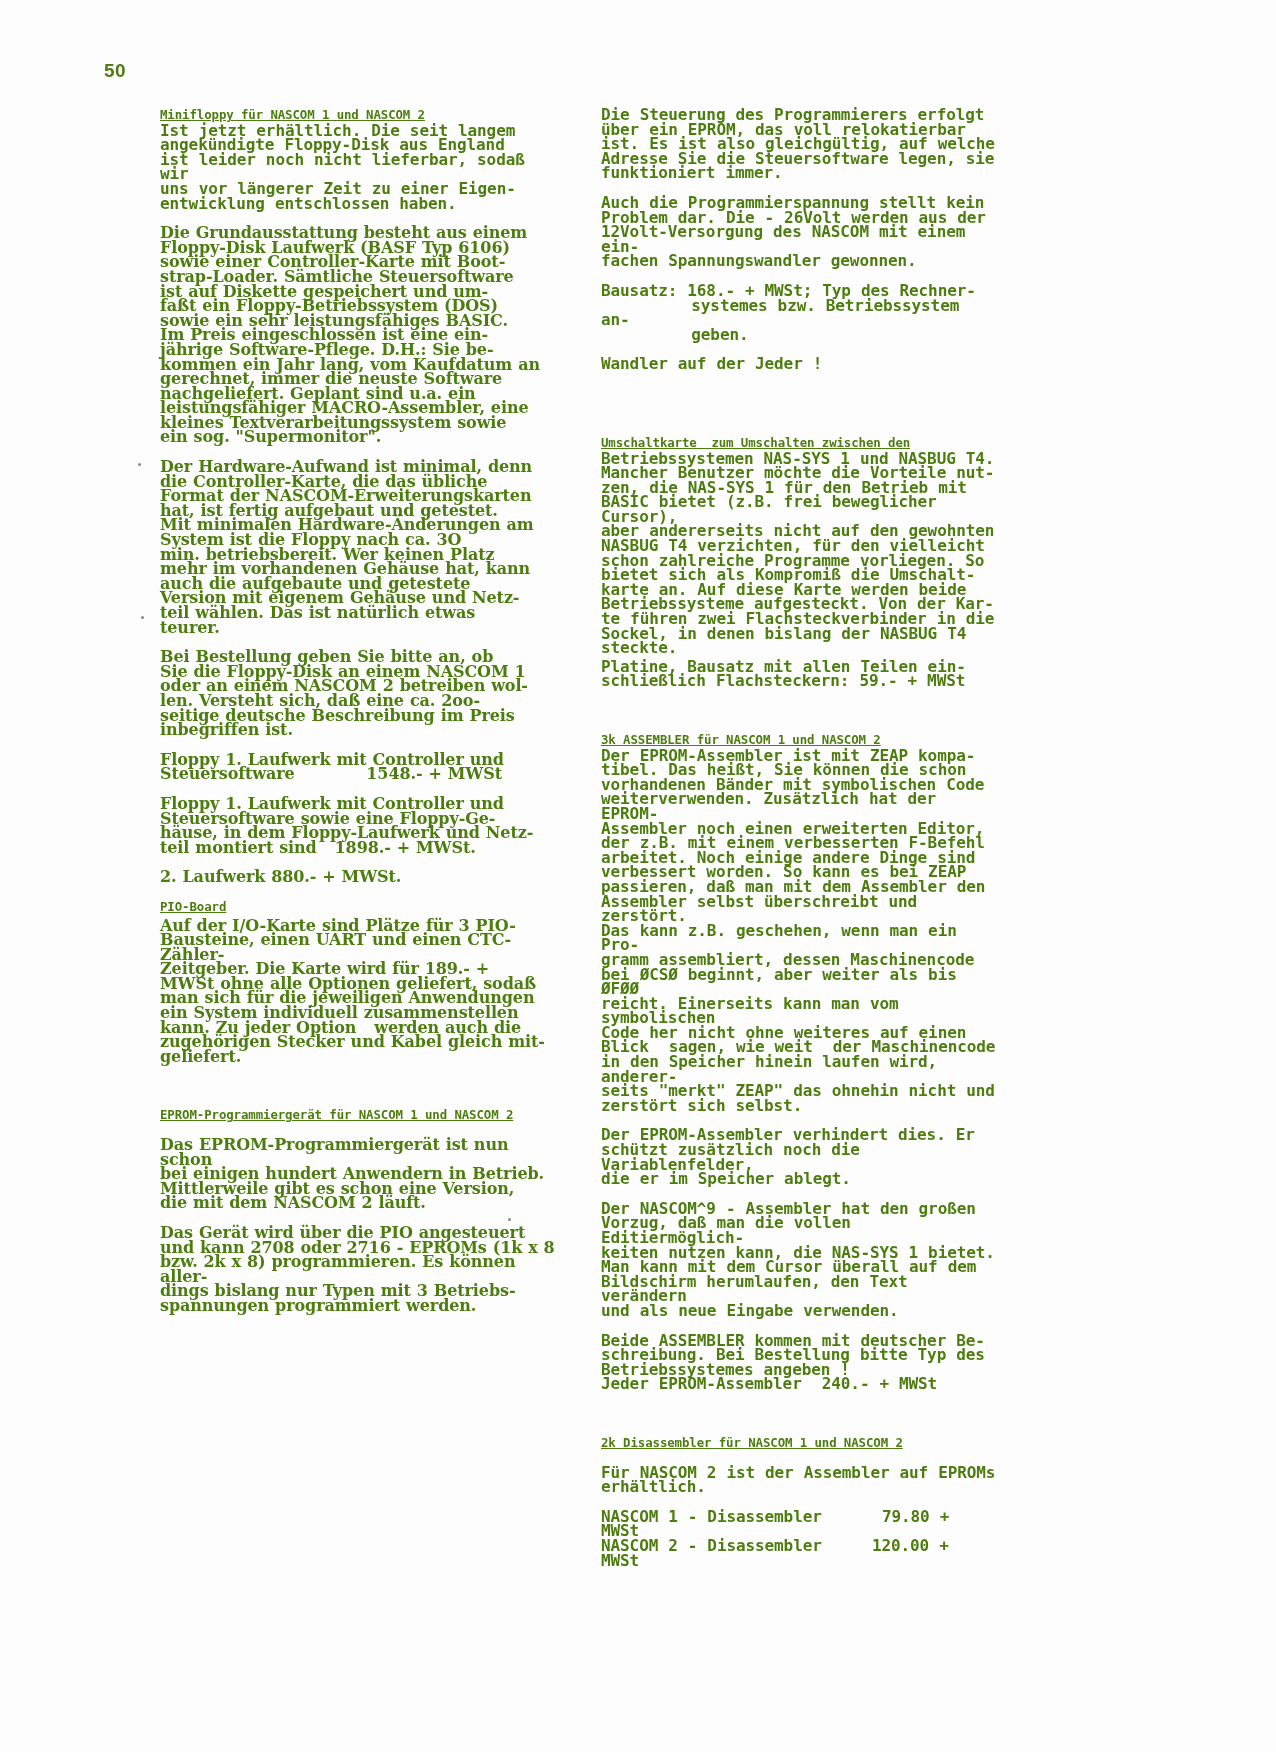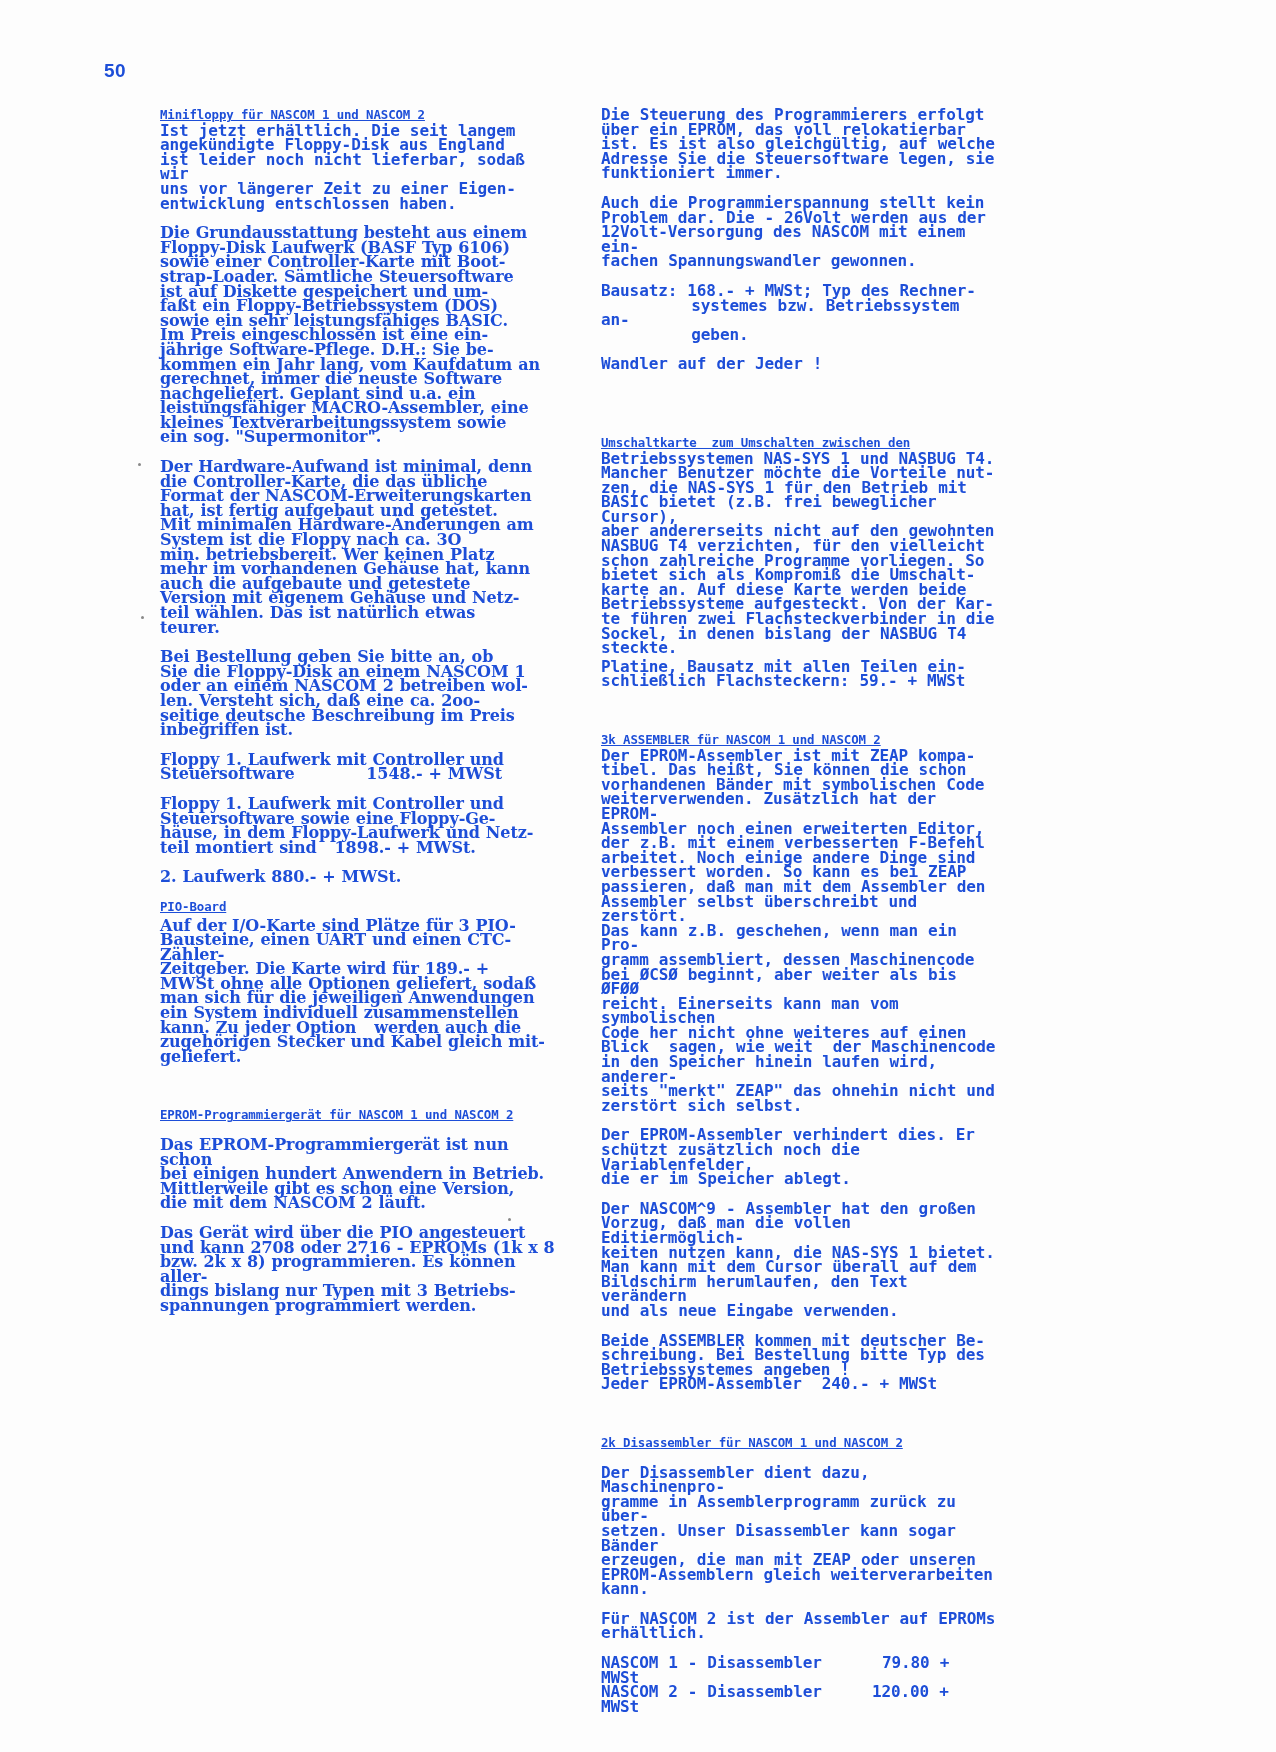--- a/index.html
+++ b/index.html
@@ -6,21 +6,21 @@
     margin: 0;
     padding: 0;
     background: #ffffff;
   }
   .page {
     position: relative;
     width: 1276px;
     height: 1752px;
     background: #fdfdfd;
     font-family: "DejaVu Sans Mono", monospace;
-    color: #1d4ed8;
+    color: #4d7c0f;
     overflow: hidden;
   }
   .page-number {
     position: absolute;
     left: 104px;
     top: 60px;
     font-family: "Liberation Sans", sans-serif;
     font-weight: bold;
     font-size: 19px;
     letter-spacing: 0.5px;
@@ -274,28 +274,20 @@
         <p class="txt">Beide ASSEMBLER kommen mit deutscher Be-
 schreibung. Bei Bestellung bitte Typ des
 Betriebssystemes angeben !
 Jeder EPROM-Assembler  240.- + MWSt</p>
       </div>
 
       <div class="block">
         <div class="head">2k Disassembler für NASCOM 1 und NASCOM 2</div>
       </div>
       <div class="block">
-        <p class="txt">Der Disassembler dient dazu, Maschinenpro-
-gramme in Assemblerprogramm zurück zu über-
-setzen. Unser Disassembler kann sogar Bänder
-erzeugen, die man mit ZEAP oder unseren
-EPROM-Assemblern gleich weiterverarbeiten
-kann.</p>
-      </div>
-      <div class="block">
         <p class="txt">Für NASCOM 2 ist der Assembler auf EPROMs
 erhältlich.</p>
       </div>
       <div class="block">
         <p class="txt">NASCOM 1 - Disassembler      79.80 + MWSt
 NASCOM 2 - Disassembler     120.00 + MWSt</p>
       </div>
 
     </div>
   </div>

